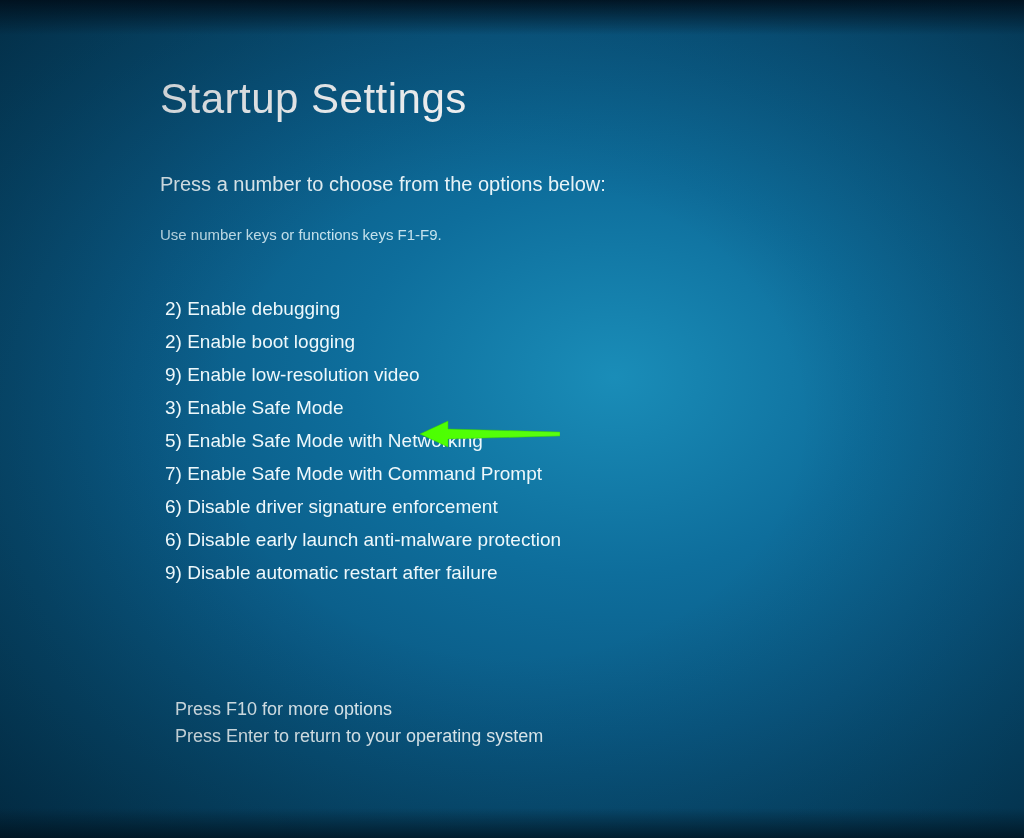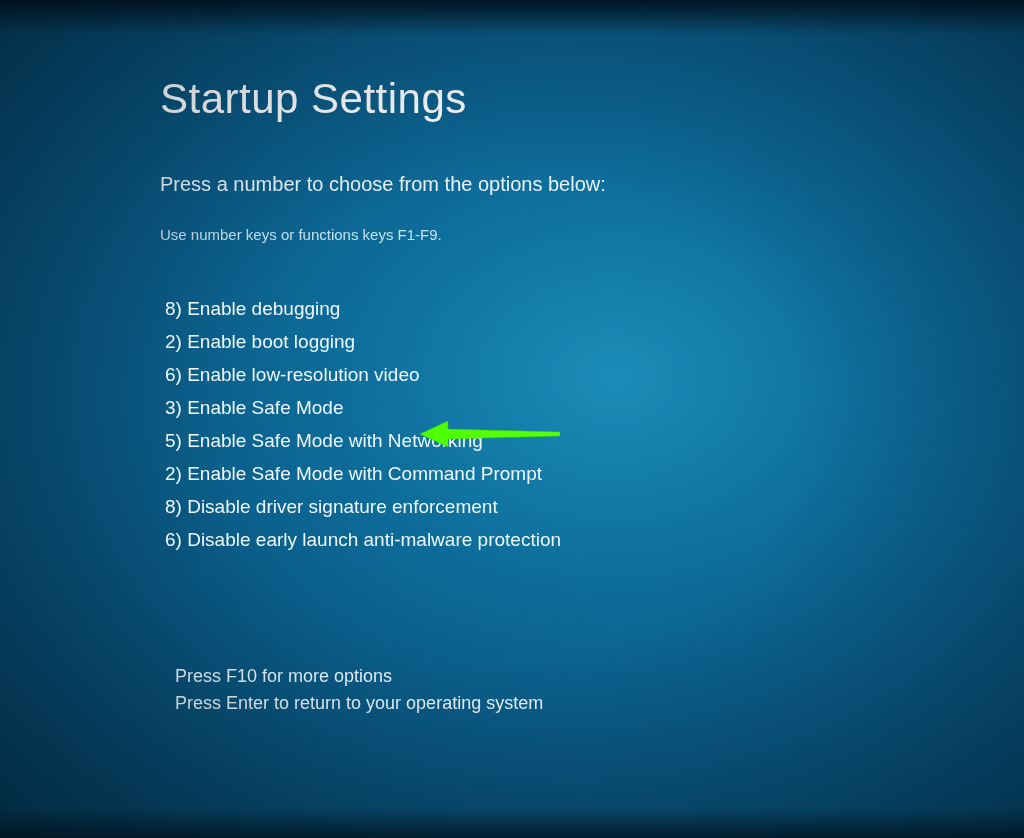--- a/index.html
+++ b/index.html
@@ -98,28 +98,29 @@
 
 <div class="top-edge"></div>
 <div class="vignette"></div>
 
 <div class="container">
   <h1 class="title">Startup Settings</h1>
   <p class="subtitle">Press a number to choose from the options below:</p>
   <p class="hint">Use number keys or functions keys F1-F9.</p>
 
   <div class="options">
-    <div class="option">8) Enable debugging</div>
+    <div class="option">2) Enable debugging</div>
     <div class="option">2) Enable boot logging</div>
-    <div class="option">6) Enable low-resolution video</div>
+    <div class="option">9) Enable low-resolution video</div>
     <div class="option">3) Enable Safe Mode</div>
     <div class="option">5) Enable Safe Mode with Networking</div>
-    <div class="option">2) Enable Safe Mode with Command Prompt</div>
-    <div class="option">8) Disable driver signature enforcement</div>
+    <div class="option">7) Enable Safe Mode with Command Prompt</div>
+    <div class="option">6) Disable driver signature enforcement</div>
     <div class="option">6) Disable early launch anti-malware protection</div>
+    <div class="option">9) Disable automatic restart after failure</div>
   </div>
 
   <div class="footer">
     <p class="footer-line">Press F10 for more options</p>
     <p class="footer-line">Press Enter to return to your operating system</p>
   </div>
 </div>
 
 <svg class="arrow" viewBox="0 0 140 30">
   <defs>

